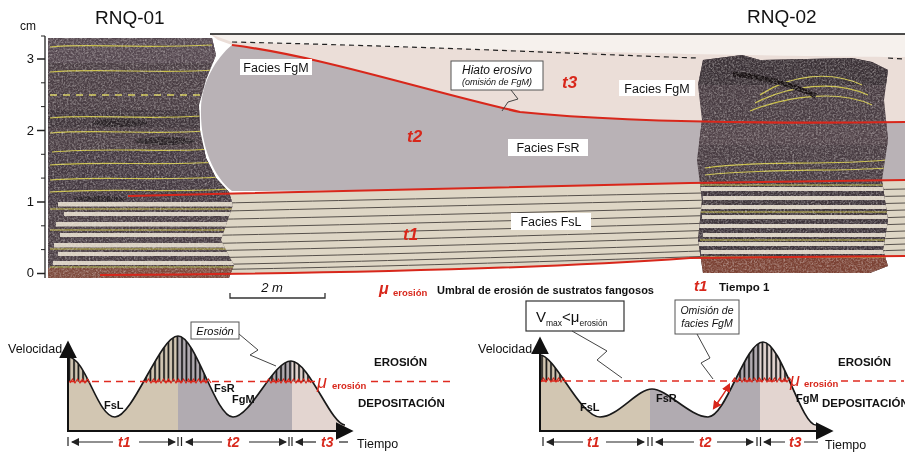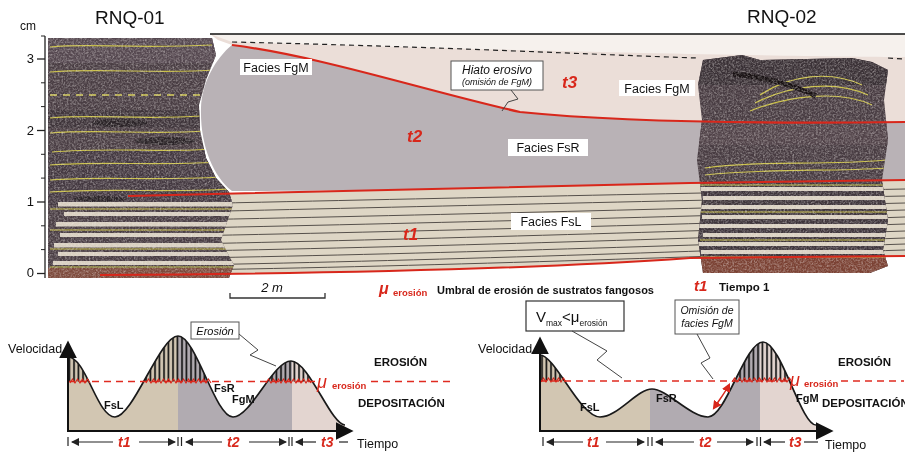--- a/index.html
+++ b/index.html
@@ -1,16 +1,16 @@
 <!DOCTYPE html>
 <html><head>
 <meta charset="utf-8">
 <style>
   html,body{margin:0;padding:0;background:#ffffff;}
-  .stage{position:relative;width:905px;height:457px;background:#fff;overflow:hidden;}
+  .stage{position:relative;width:905px;height:457px;background:#fff;overflow:hidden;border-radius:21px;}
   text{font-family:"Liberation Sans","DejaVu Sans",sans-serif;fill:#111;}
   .t-title{font-size:19px;}
   .t-cm{font-size:12px;}
   .t-tick{font-size:13px;}
   .t-fac{font-size:12.5px;}
   .t-red{font-size:17px;font-weight:bold;font-style:italic;fill:#d8271b;}
   .t-hia1{font-size:12px;font-style:italic;}
   .t-hia2{font-size:9px;font-style:italic;}
   .t-bar{font-size:13px;font-style:italic;}
   .t-umbral{font-size:11px;font-weight:bold;}

